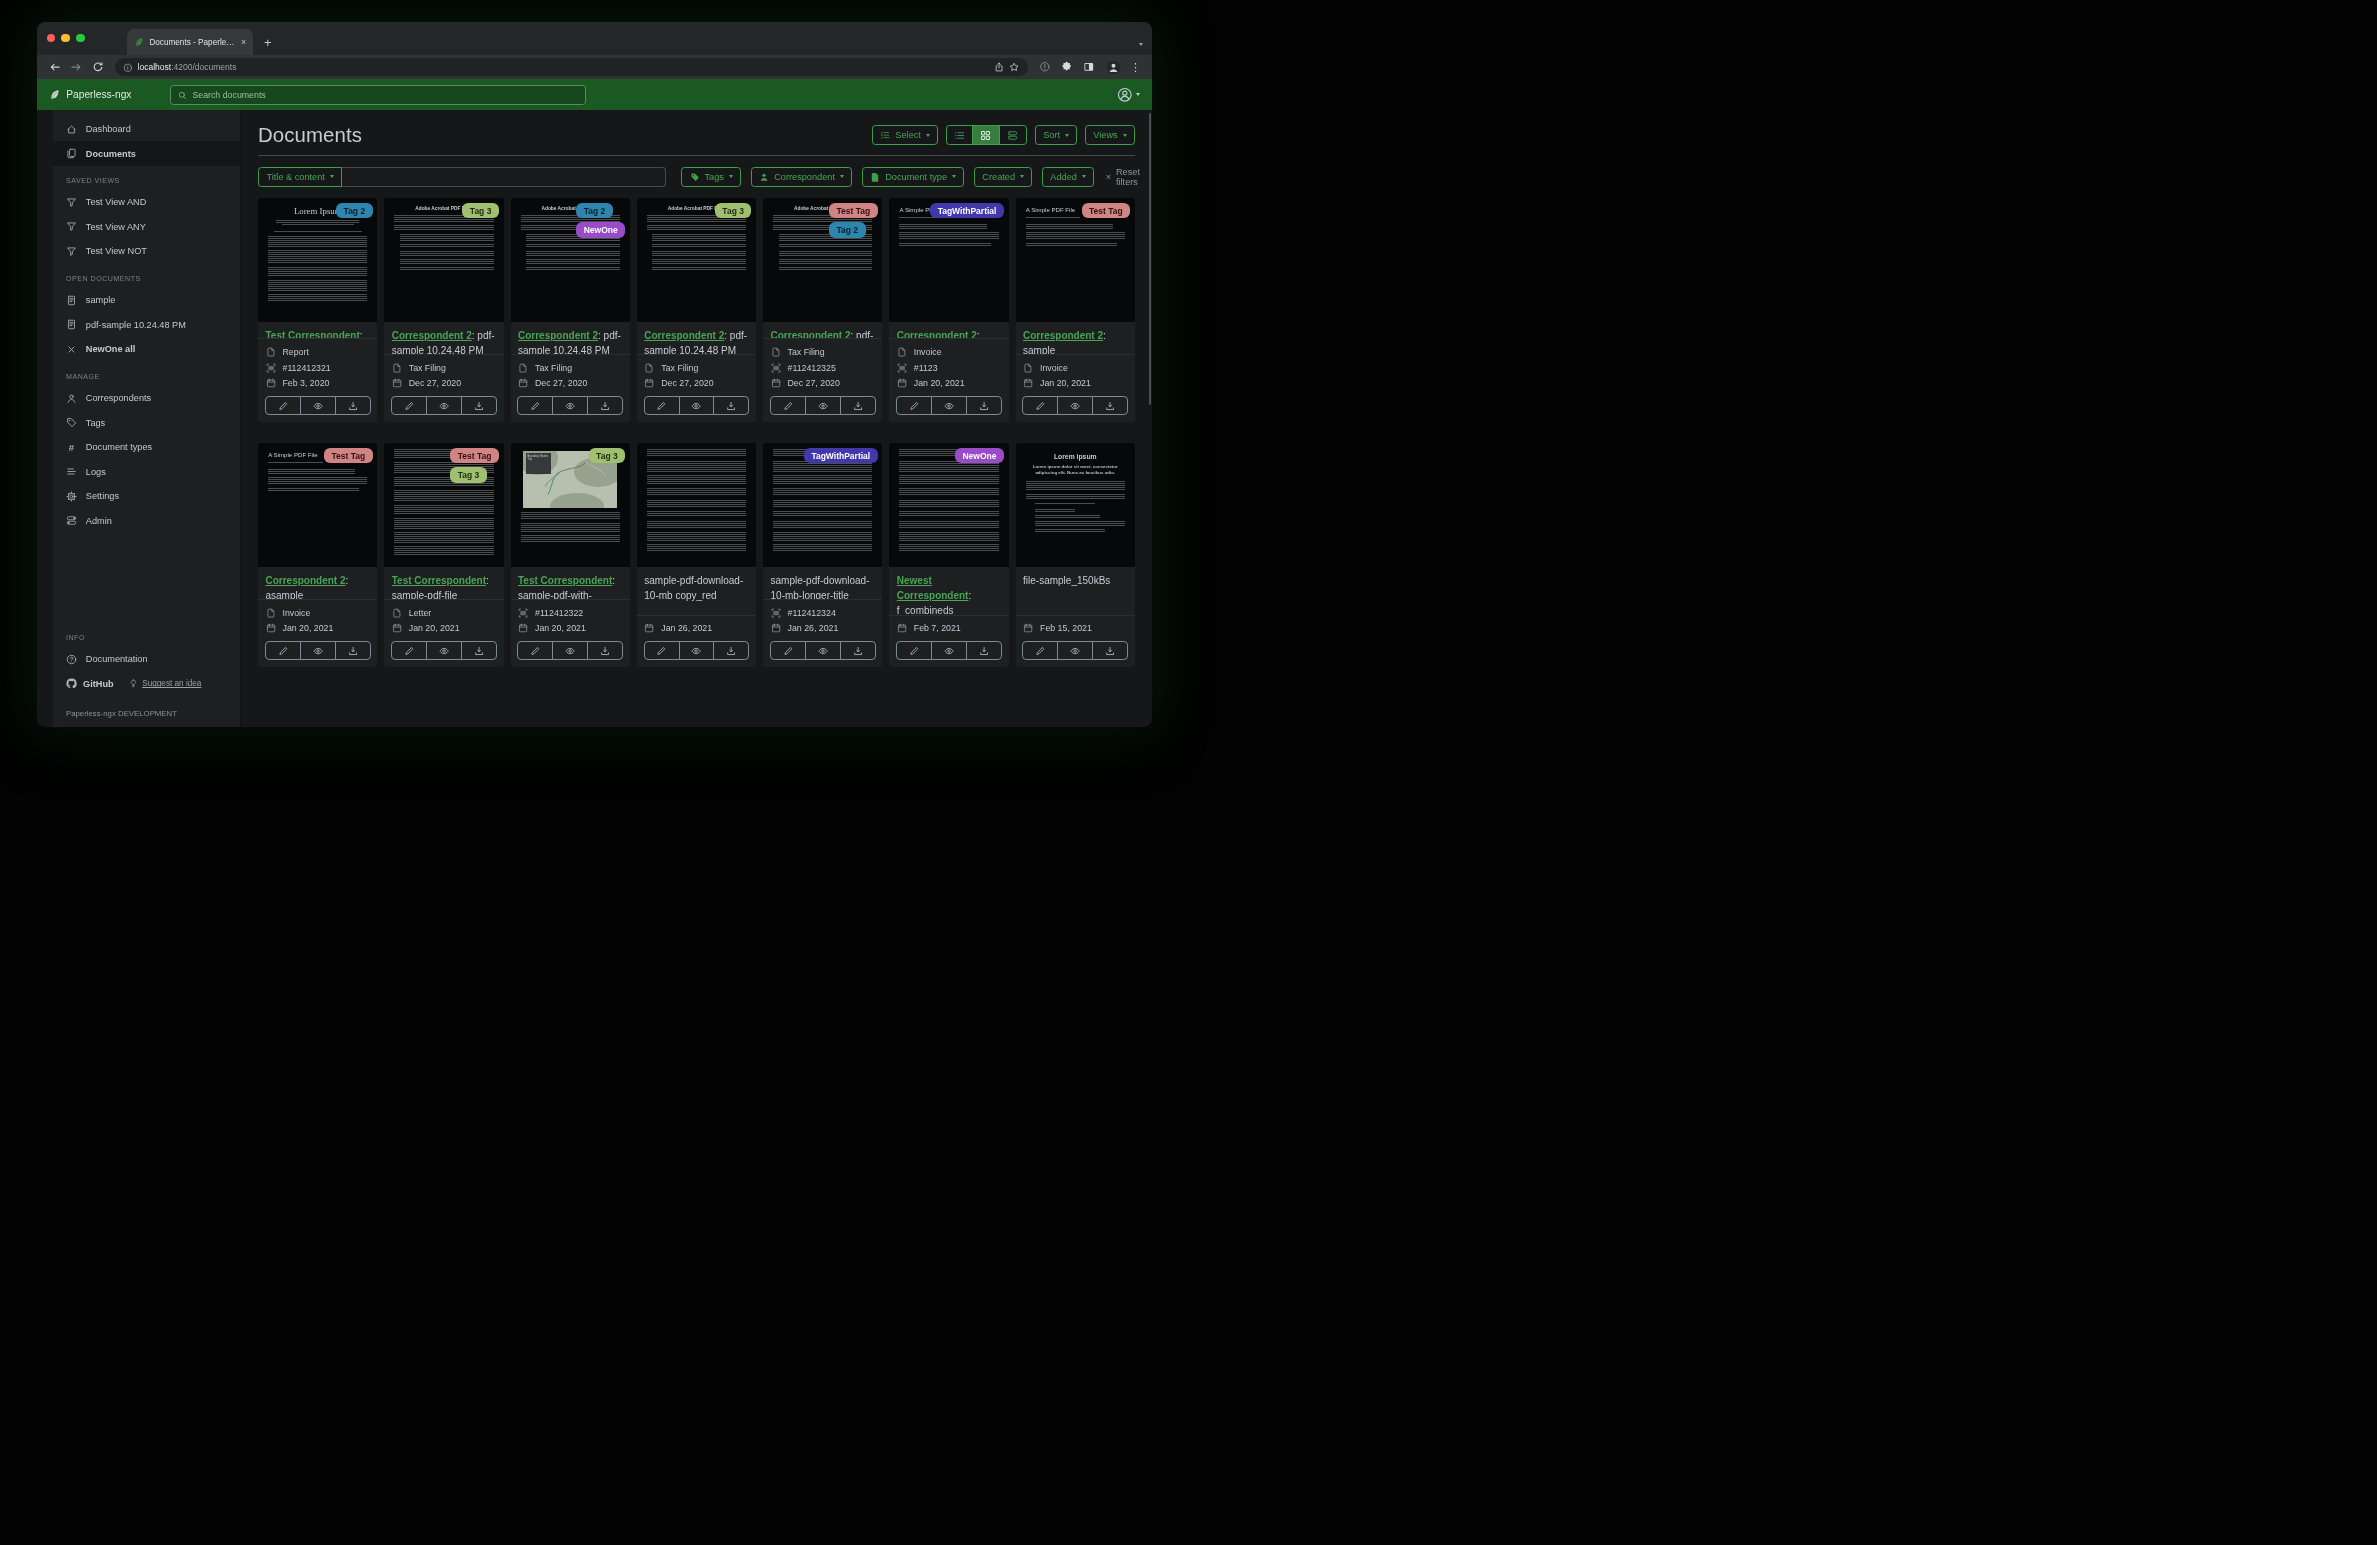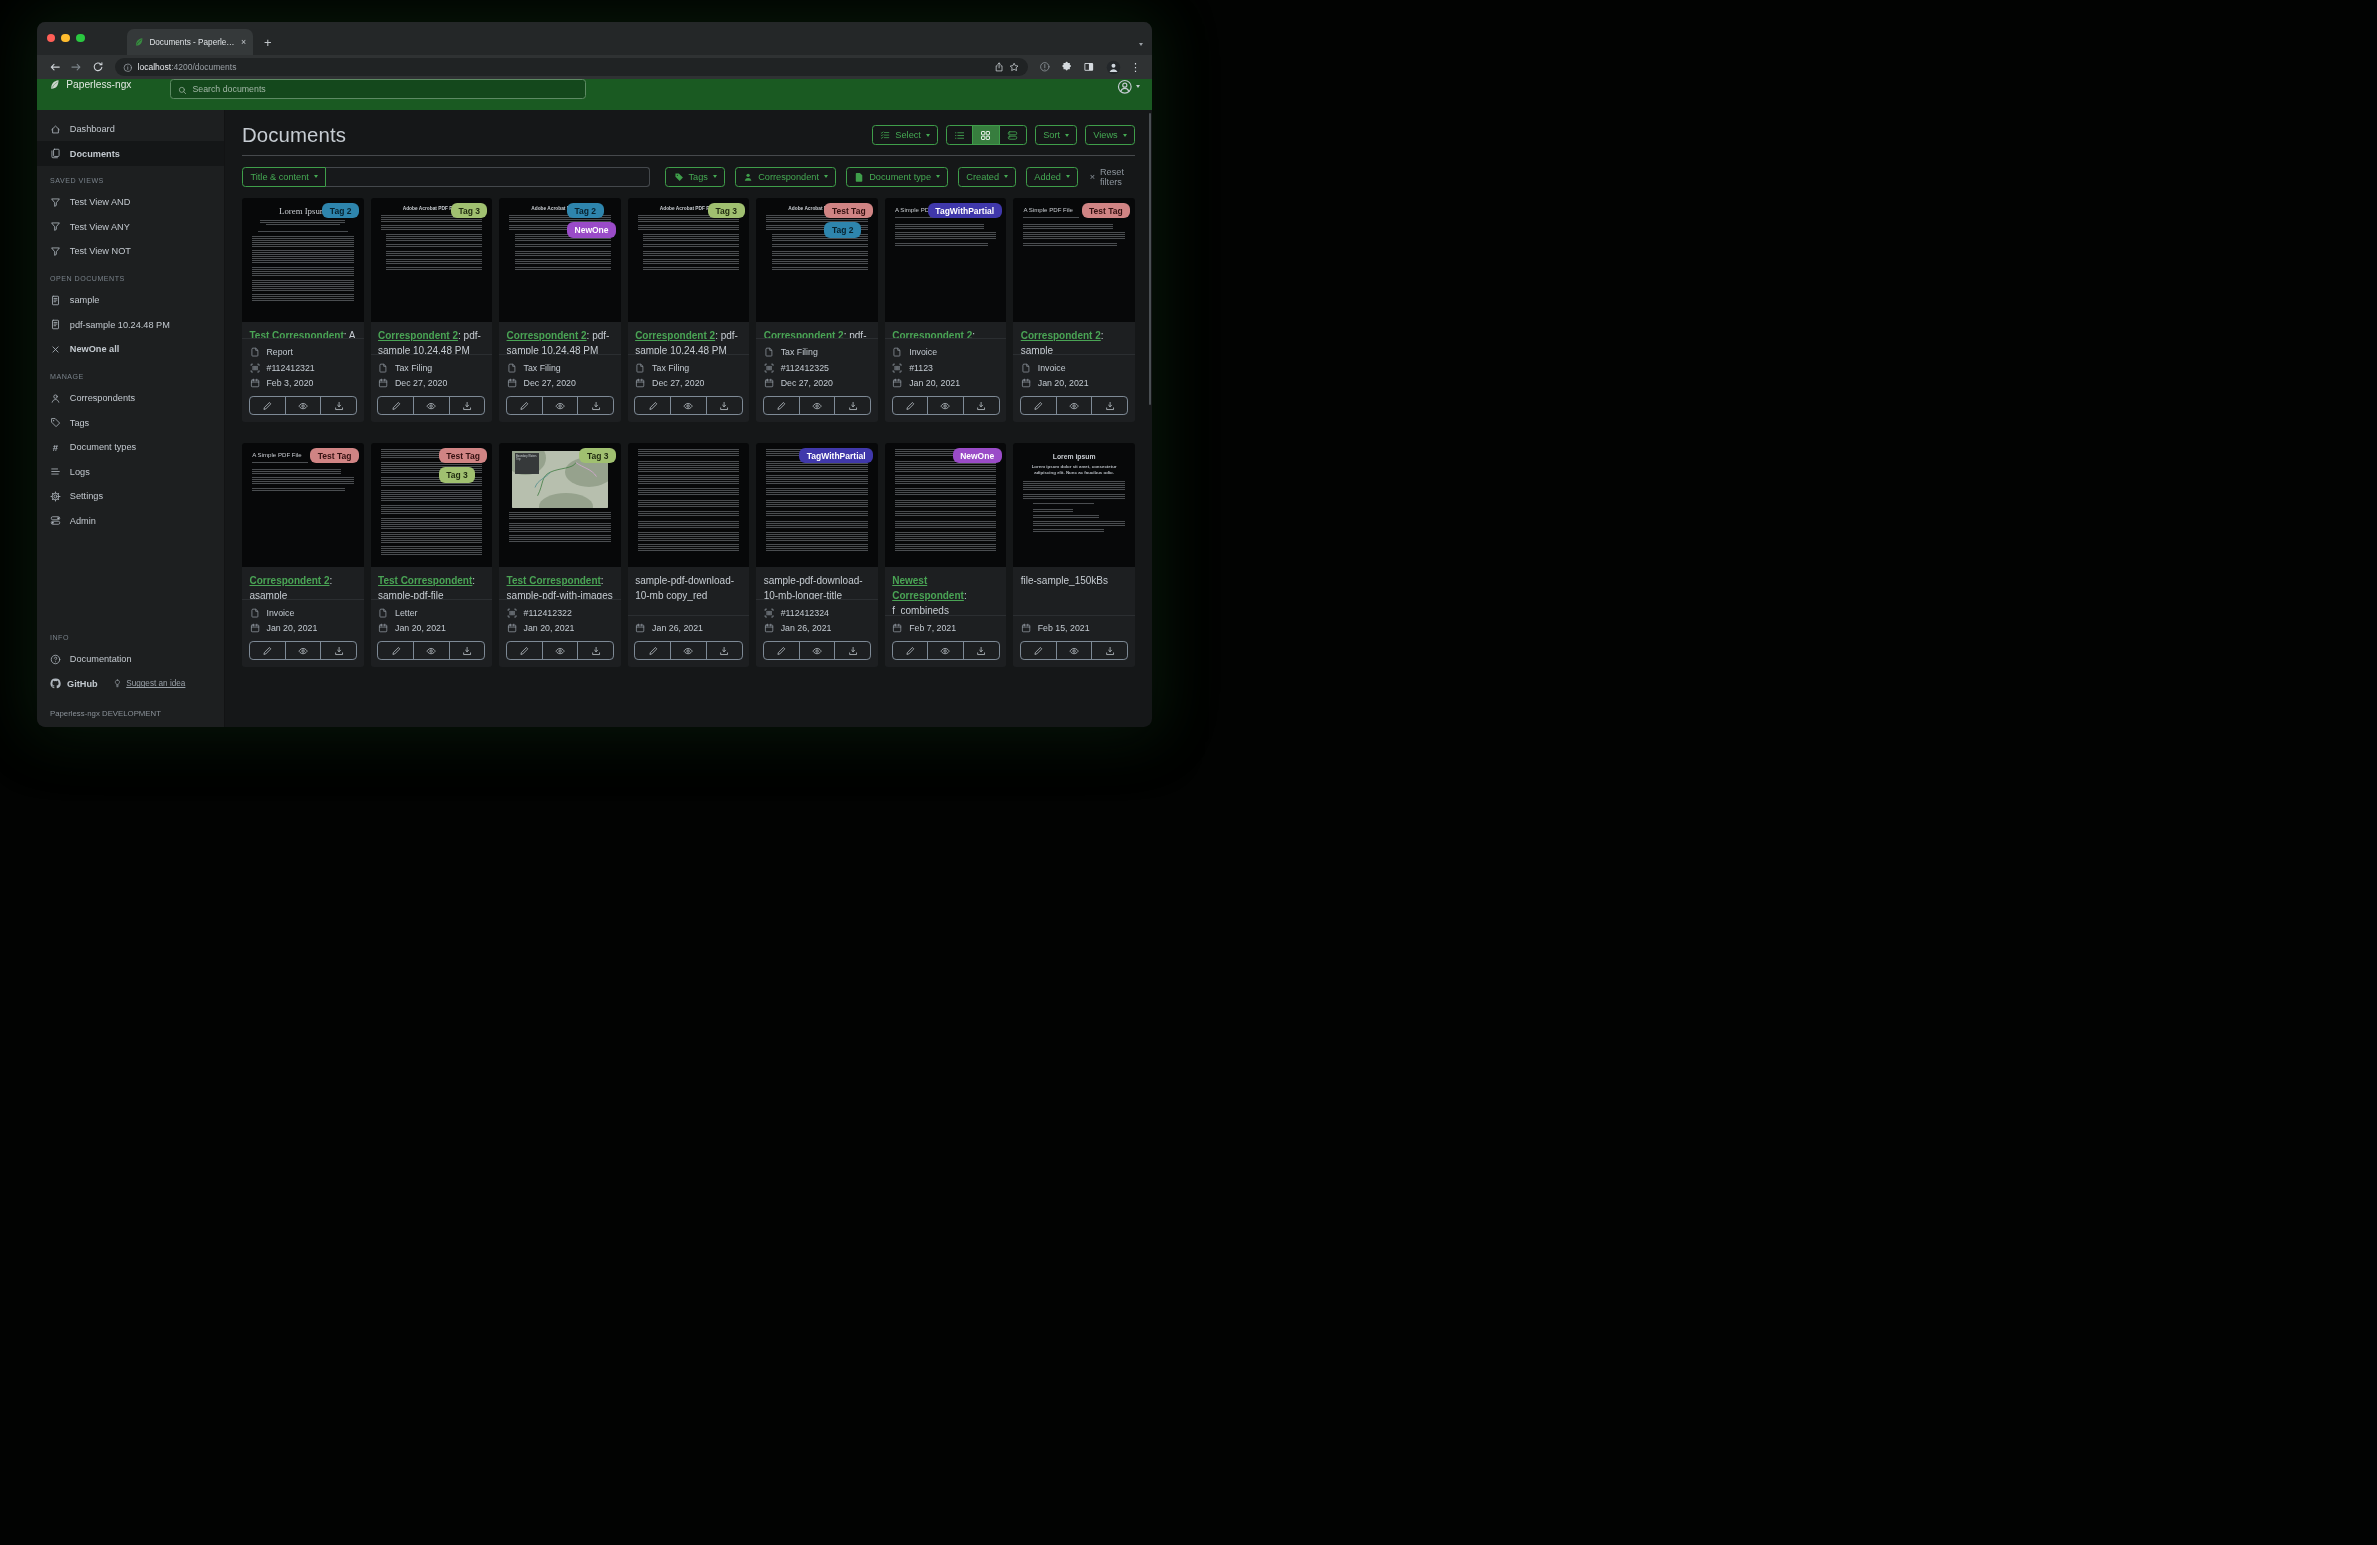--- a/index.html
+++ b/index.html
@@ -28,33 +28,33 @@
   .urlbar { flex:1; height:18.4px; background:#202324; border-radius:9.5px; display:flex; align-items:center;
     gap:5.4px; padding:0 8.2px; margin:0 5.4px; min-width:0;justify-content:flex-end; }
   .urlbar .ic { width:9.5px; height:9.5px; color:#9aa0a5; flex:0 0 auto; }
   .url { flex:1; font-size:8.5px; white-space:nowrap; overflow:hidden; }
   .url .host { color:#e8eaed; } .url .path { color:#9aa0a5; }
   .chromeic { width:11.6px; height:11.6px; margin:0 5.4px; color:#d5dade; flex:0 0 auto; }
   .chromeic.dim { color:#8b9196; }
   .kebab { color:#d5dade; font-size:11px; margin:0 4.1px; }
 
   
-  .appheader { height:31px; background:#1a5a22; display:flex; align-items:flex-start; padding:0 11.6px; flex:0 0 auto; }
+  .appheader { height:31px; background:#1a5a22; display:flex; align-items:center; padding:0 11.6px; flex:0 0 auto; }
   .brand { display:flex; align-items:center; gap:6.1px; color:#e2e8e2; font-size:10.2px; }
   .brand .ic { width:11.6px; height:11.6px; }
   .searchbox { margin-left:39px; width:416px; height:20px; background:#14481c; border:0.7px solid #5d8a63;
     border-radius:3.4px; display:flex; align-items:center; gap:5.4px; padding:0 6.8px; }
   .searchbox .ic { width:8.8px; height:8.8px; color:#a3b7a7; flex:0 0 auto; }
   .searchbox input { background:transparent; border:none; outline:none; color:#cfdacf; font-size:8.8px; width:100%; }
   .searchbox input::placeholder { color:#a3b7a7; }
   .hdr-user { margin-left:auto; display:flex; align-items:center; gap:4.1px; color:#c3cbd1; }
   .hdr-user .ic { width:15.6px; height:15.6px; }
 
   
-  .appbody { flex:1; display:flex; min-height:0; }
+  .appbody { flex:1; display:flex; min-height:0;margin-left:16px; }
   .sidebar { width:188px; background:#1d1f20; border-right:0.7px solid #121314; padding:6.8px 0 31px;
     display:flex; flex-direction:column; position:relative; flex:0 0 auto; }
   .s-item { height:24.5px; display:flex; align-items:center; gap:8.8px; padding:0 13px; font-size:9.2px;
     color:#c3c9cf; cursor:pointer; flex:0 0 auto; }
   .s-item .ic { width:11px; height:11px; color:#aeb5bc; flex:0 0 auto; display:flex; align-items:center; justify-content:center; }
   .s-item.active { background:#141617; }
   .s-head { margin:11.6px 13px 4.8px; font-size:7.1px; letter-spacing:0.5px; color:#79828a; flex:0 0 auto; }
   .glyph-hash { font-size:9.5px; font-weight:700; color:#aeb5bc; }
   .gh-row { gap:6.1px; }
   .suggest { display:flex; align-items:center; gap:4.1px; margin-left:9.5px; color:#9aa1a8; font-size:8.2px;

